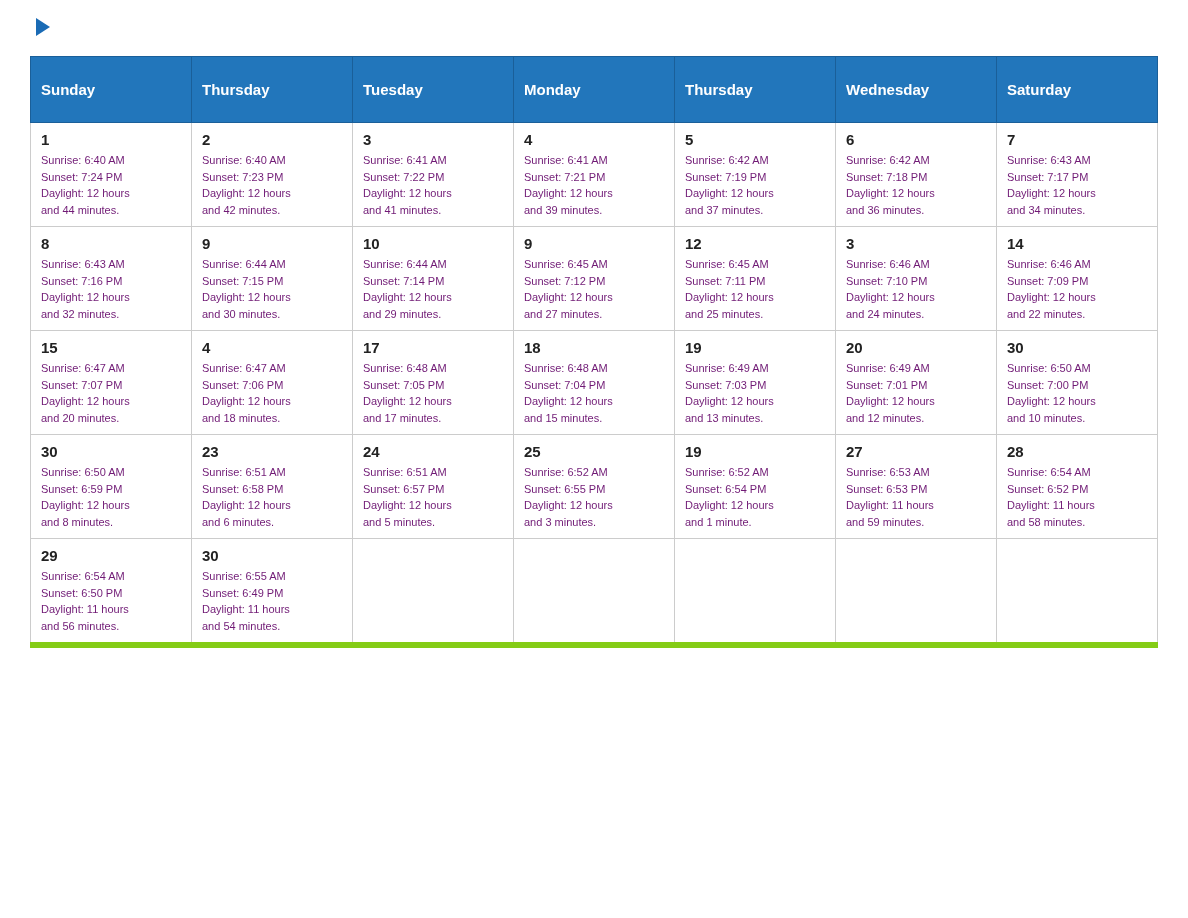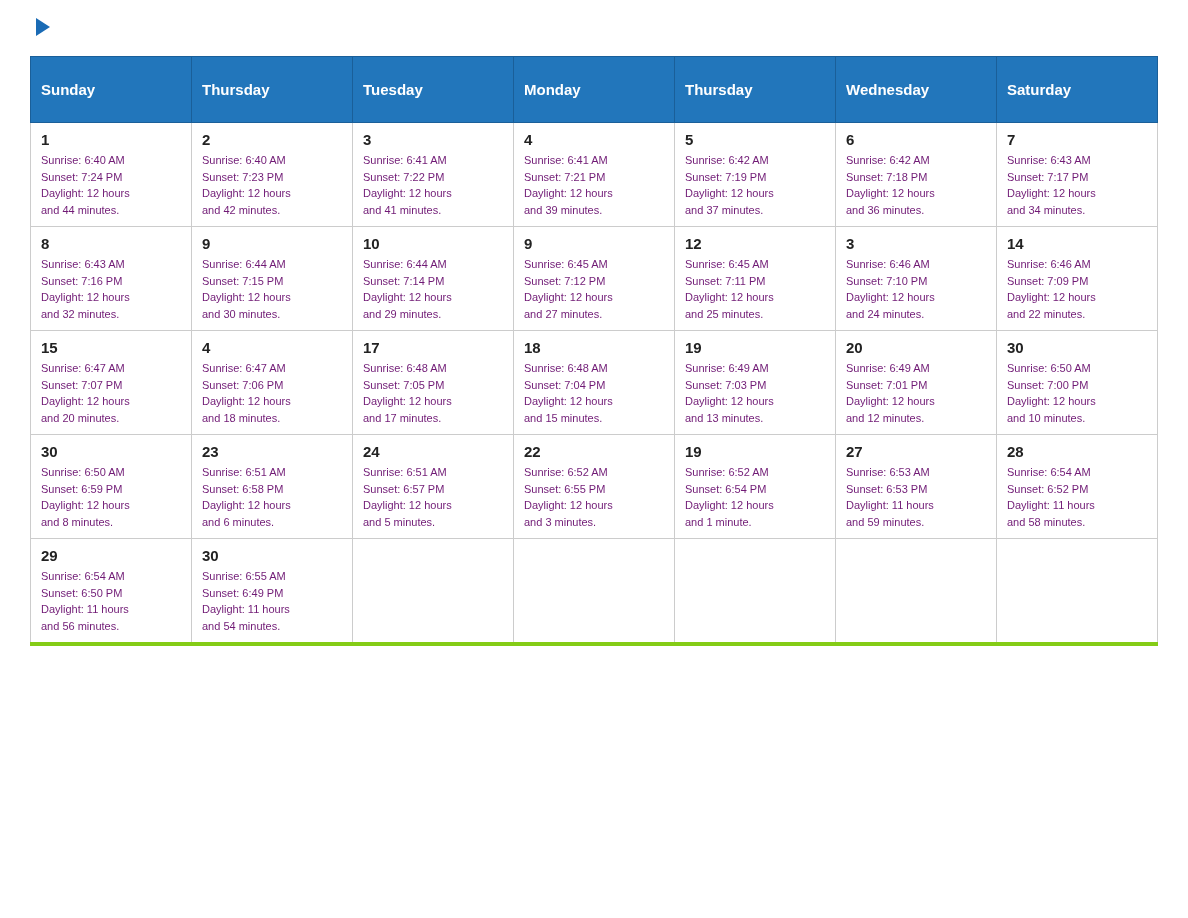--- a/index.html
+++ b/index.html
@@ -68,21 +68,21 @@
       display: block;
       margin-bottom: 4px;
       color: #222;
     }
     tbody tr td .day-info {
       font-size: 11px;
       color: #701a75;
       line-height: 1.5;
     }
     tbody tr:last-child td {
-      border-bottom: 4px solid #84cc16;
+      border-bottom: 6px solid #84cc16;
     }
     tbody tr td:empty {
       background: #fff;
     }
     .logo-general {
       font-size: 28px;
       font-weight: bold;
       color: #222;
       display: inline;
     }
@@ -222,21 +222,21 @@
         </td>
         <td>
           <span class="day-num">23</span>
           <div class="day-info">Sunrise: 6:51 AM<br>Sunset: 6:58 PM<br>Daylight: 12 hours<br>and 6 minutes.</div>
         </td>
         <td>
           <span class="day-num">24</span>
           <div class="day-info">Sunrise: 6:51 AM<br>Sunset: 6:57 PM<br>Daylight: 12 hours<br>and 5 minutes.</div>
         </td>
         <td>
-          <span class="day-num">22</span>
+          <span class="day-num">25</span>
           <div class="day-info">Sunrise: 6:52 AM<br>Sunset: 6:55 PM<br>Daylight: 12 hours<br>and 3 minutes.</div>
         </td>
         <td>
           <span class="day-num">19</span>
           <div class="day-info">Sunrise: 6:52 AM<br>Sunset: 6:54 PM<br>Daylight: 12 hours<br>and 1 minute.</div>
         </td>
         <td>
           <span class="day-num">27</span>
           <div class="day-info">Sunrise: 6:53 AM<br>Sunset: 6:53 PM<br>Daylight: 11 hours<br>and 59 minutes.</div>
         </td>

